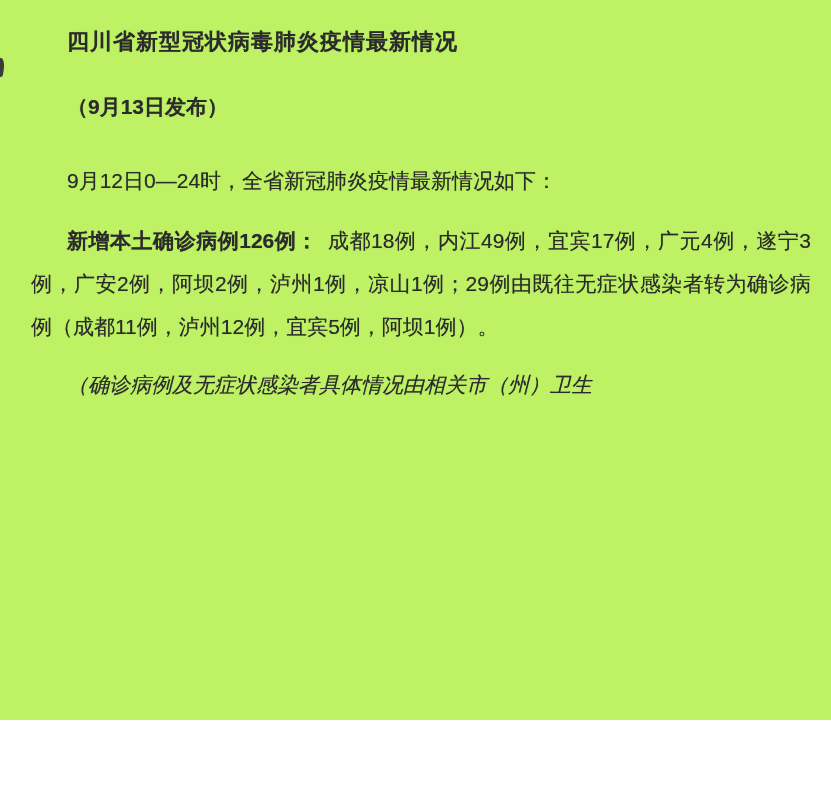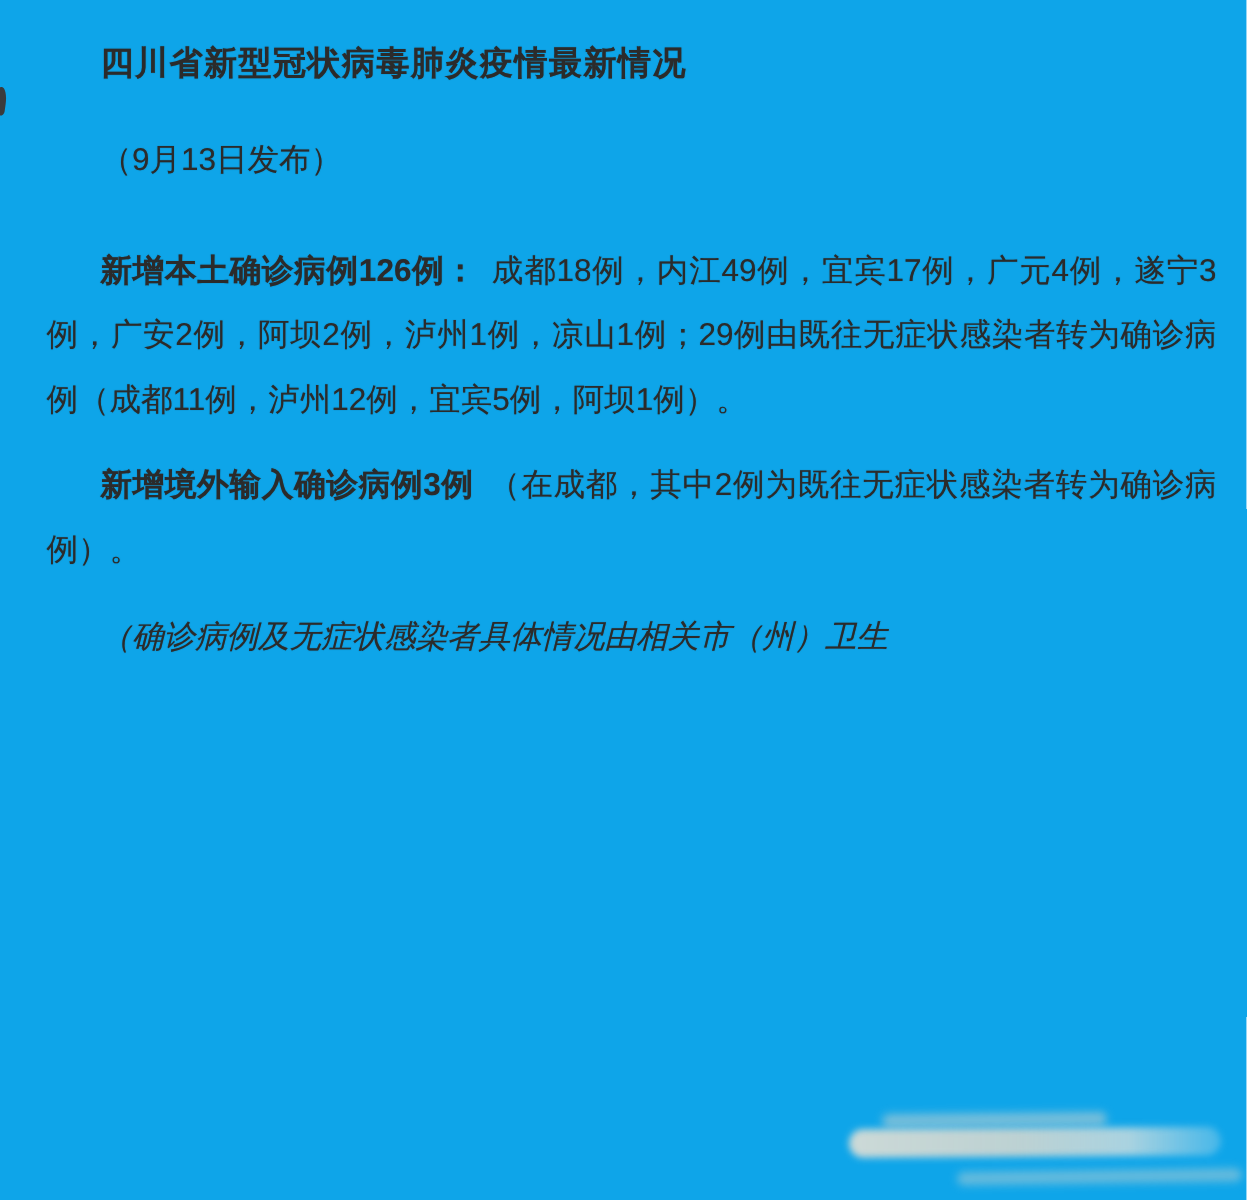--- a/index.html
+++ b/index.html
@@ -3,22 +3,22 @@
 <meta charset="utf-8">
 <style>
   html, body {
     margin: 0;
     padding: 0;
     background: #ffffff;
   }
   .page {
     position: relative;
     width: 831px;
-    height: 800px;
-    background: #0ea5e9;
+    height: 720px;
+    background: #bef264;
     overflow: hidden;
     font-family: "Liberation Sans", sans-serif;
     color: #2b2b2b;
   }
   .content {
     padding: 20px 20px 0 31px;
     font-size: 21px;
     line-height: 43px;
     text-shadow: 0 0 0.7px rgba(45,45,45,0.55); 
   }
@@ -27,21 +27,21 @@
     text-indent: 36px;
     text-align: justify;
   }
   .title {
     font-size: 22px;
     font-weight: bold;
     letter-spacing: 1px;
     margin-bottom: 22px !important;
   }
   .pubdate {
-    font-weight: normal;
+    font-weight: bold;
     margin-bottom: 31px !important;
   }
   .intro {
     margin-bottom: 17px !important;
   }
   .para {
     margin-bottom: 14px !important;
   }
   .para-note {
     margin-top: 15px !important;
@@ -111,25 +111,25 @@
 <div class="page">
 
   <span class="edge-artifact"></span>
 
   <div class="content">
 
     <p class="title">四川省新型冠状病毒肺炎疫情最新情况</p>
 
     <p class="pubdate">（9月13日发布）</p>
 
+    <p class="intro">9月12日0—24时，全省新冠肺炎疫情最新情况如下：</p>
 
     <p class="para"><span class="para-bold">新增本土确诊病例126例：</span><span class="para-text">成都18例，内江49例，宜宾17例，广元4例，遂宁3例，广安2例，阿坝2例，泸州1例，凉山1例；29例由既往无症状感染者转为确诊病例（成都11例，泸州12例，宜宾5例，阿坝1例）。</span></p>
 
 
-    <p class="para"><span class="para-bold">新增境外输入确诊病例3例</span><span class="para-text">（在成都，其中2例为既往无症状感染者转为确诊病例）。</span></p>
 
 
 
     <p class="para para-note"><span class="para-bold"></span><span class="para-text">（确诊病例及无症状感染者具体情况由相关市（州）卫生</span></p>
 
   </div>
 
   <div class="smudge smudge-upper"></div>
   <div class="smudge smudge-main"></div>
   <div class="smudge smudge-lower"></div>

